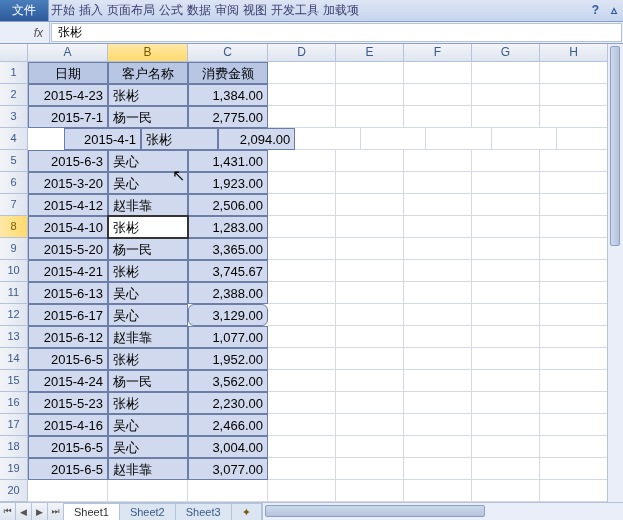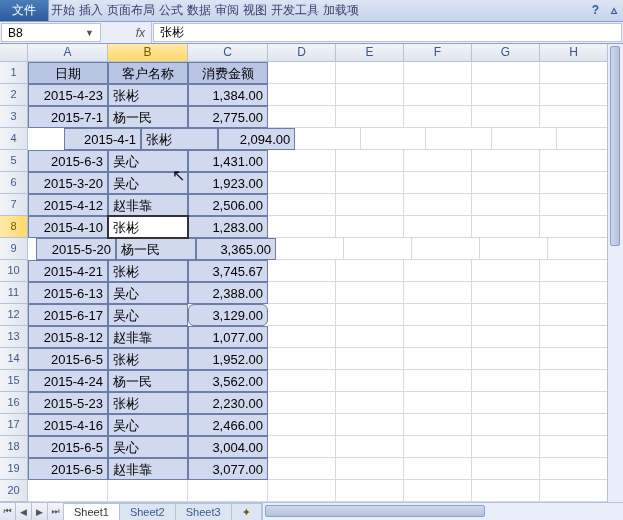--- a/index.html
+++ b/index.html
@@ -71,24 +71,20 @@
       <div class="ribbon-tab">开发工具</div>
       <div class="ribbon-tab">加载项</div>
     </div>
   <div class="ribbon-end">
     <div class="help-icon">?</div>
     <div class="help-icon">▵</div>
   </div>
 </div>
 
 <div class="formula-bar">
-  <div class="name-box">
-    <span>B8</span>
-    <span class="name-box-arrow">▼</span>
-  </div>
   <div class="fx-box">fx</div>
   <div class="formula-input">张彬</div>
 </div>
 
 <div class="grid-area">
   <div class="col-headers">
     <div class="corner"></div>
     <div id="col-headers-inner" style="display: flex;">
         <div class="col-h colA" style="width: 80px;">A</div>
         <div class="col-h colB sel" style="width: 80px;">B</div>
@@ -197,21 +193,21 @@
         <div class="cell colA data" style="width: 80px;">2015-4-10</div>
         <div class="cell colB data active-cell" style="width: 80px;">张彬</div>
         <div class="cell colC data" style="width: 80px;">1,283.00</div>
         <div class="cell colD empty" style="width: 68px;"></div>
         <div class="cell colE empty" style="width: 68px;"></div>
         <div class="cell colF empty" style="width: 68px;"></div>
         <div class="cell colG empty" style="width: 68px;"></div>
         <div class="cell colH empty" style="width: 68px;"></div>
       </div>
       <div class="row">
-        <div class="cell colA data" style="width: 80px; margin-left: 8px;">2015-5-20</div>
+        <div class="cell colA data" style="width: 80px;">2015-5-20</div>
         <div class="cell colB data" style="width: 80px;">杨一民</div>
         <div class="cell colC data" style="width: 80px;">3,365.00</div>
         <div class="cell colD empty" style="width: 68px;"></div>
         <div class="cell colE empty" style="width: 68px;"></div>
         <div class="cell colF empty" style="width: 68px;"></div>
         <div class="cell colG empty" style="width: 68px;"></div>
         <div class="cell colH empty" style="width: 68px;"></div>
       </div>
       <div class="row">
         <div class="cell colA data" style="width: 80px;">2015-4-21</div>
@@ -237,21 +233,21 @@
         <div class="cell colA data" style="width: 80px;">2015-6-17</div>
         <div class="cell colB data" style="width: 80px;">吴心</div>
         <div class="cell colC data" style="width: 80px; border-radius: 6px;">3,129.00</div>
         <div class="cell colD empty" style="width: 68px;"></div>
         <div class="cell colE empty" style="width: 68px;"></div>
         <div class="cell colF empty" style="width: 68px;"></div>
         <div class="cell colG empty" style="width: 68px;"></div>
         <div class="cell colH empty" style="width: 68px;"></div>
       </div>
       <div class="row">
-        <div class="cell colA data" style="width: 80px;">2015-8-12</div>
+        <div class="cell colA data" style="width: 80px;">2015-6-12</div>
         <div class="cell colB data" style="width: 80px;">赵非靠</div>
         <div class="cell colC data" style="width: 80px;">1,077.00</div>
         <div class="cell colD empty" style="width: 68px;"></div>
         <div class="cell colE empty" style="width: 68px;"></div>
         <div class="cell colF empty" style="width: 68px;"></div>
         <div class="cell colG empty" style="width: 68px;"></div>
         <div class="cell colH empty" style="width: 68px;"></div>
       </div>
       <div class="row">
         <div class="cell colA data" style="width: 80px;">2015-6-5</div>

